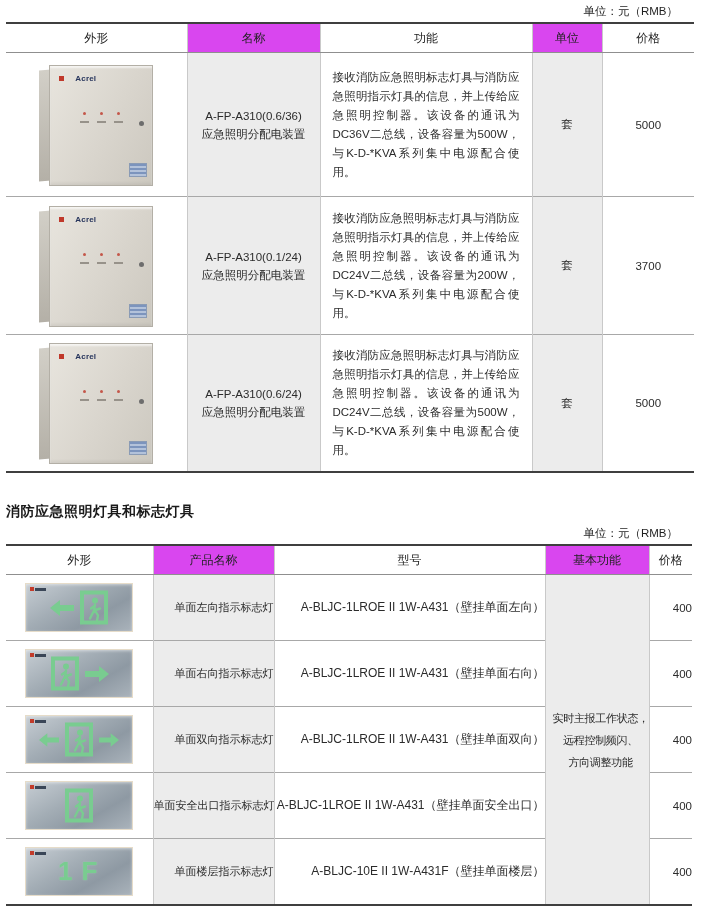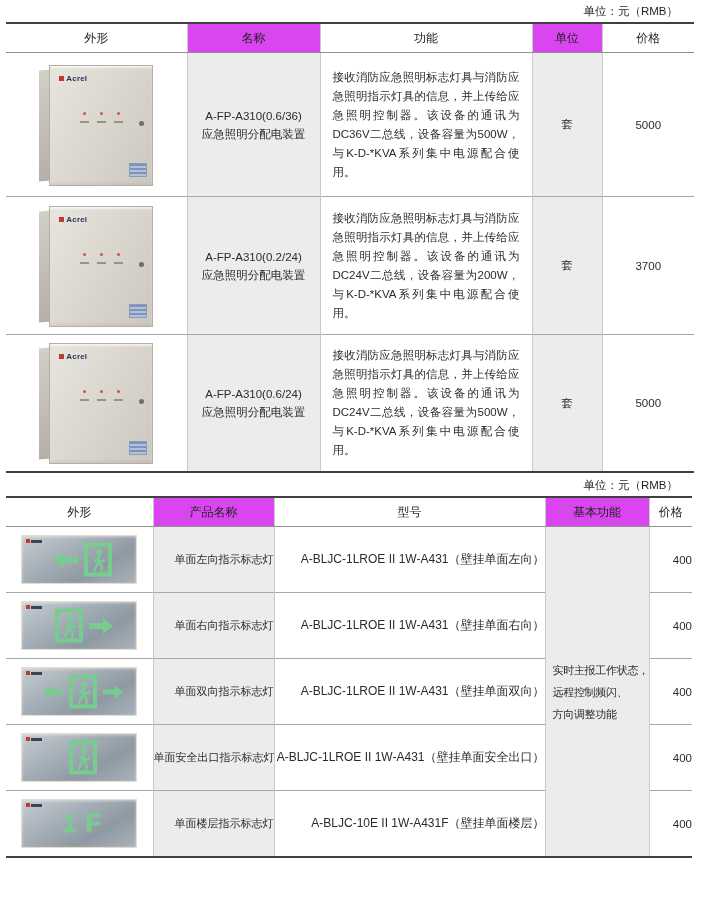--- a/index.html
+++ b/index.html
@@ -43,38 +43,38 @@
   .func-cell {
     text-align:justify; text-align-last:left;
     padding:0 12px; line-height:19px; font-size:11.5px;
   }
 
   
   .t2 td { height:65px;text-align:right; }
   .t2 .pname { white-space:nowrap; font-size:11px; overflow:hidden; }
   .t2 .model { white-space:nowrap; font-size:12px; overflow:hidden; }
   .t2 .func-merged {
-    text-align:left; padding-left:7px; white-space:pre;
+    text-align:center; padding-left:7px; white-space:pre;
     font-size:11px; letter-spacing:-0.3px; line-height:22px; overflow:hidden;
   }
 
   
   .shape-cell { position:relative; }
   .cabinet { width:116px; height:124px; position:relative; margin:0 auto; }
   .cab-side {
     position:absolute; left:1px; top:7px; width:12px; height:111px;
     background:linear-gradient(#d2cfc7,#b4b0a7); transform:skewY(-5deg);
   }
   .cab-face {
     position:absolute; left:11px; top:2px; width:102px; height:119px;
     background:linear-gradient(118deg,#e8e5de 0%,#d9d5cd 55%,#ccc8bf 100%);
     border:1px solid #b3afa6;
     box-shadow: inset 0 2px 2px rgba(255,255,255,.65), inset 0 -2px 3px rgba(0,0,0,.06);
   }
-  .cab-brand { position:absolute; top:8px; left:9px; display:flex; align-items:center; gap:2px; }
+  .cab-brand { position:absolute; top:8px; left:9px; display:flex; align-items:center; gap:11px; }
   .cab-brand-mark { width:5px; height:5px; background:#c0392b; display:inline-block; }
   .cab-brand-text { font-size:8px; font-weight:bold; color:#27355c; letter-spacing:.2px; }
   .cab-leds { position:absolute; top:48px; left:30px; display:flex; gap:8px; }
   .cab-leds i { position:relative; width:9px; height:7px; border-bottom:2px solid #97928a; display:inline-block; }
   .cab-leds i::before {
     content:""; position:absolute; top:-2px; left:3px;
     width:3px; height:3px; border-radius:50%; background:#c4574a;
   }
   .cab-lock { position:absolute; right:8px; top:55px; width:5px; height:5px; border-radius:50%; background:#6d6d6d; }
   .cab-label {
@@ -82,21 +82,21 @@
     border:1px solid #8a9bb5;
     background:repeating-linear-gradient(#7c94bd 0 2px, #b3c2da 2px 4px);
   }
 
   
   .sign {
     width:106px; height:47px; margin:0 auto; position:relative;
     background:linear-gradient(150deg,#c6cdd3 0%,#a3adb5 40%,#8e99a3 68%,#aab3bb 100%);
     border:1px solid #e6dcc9;
     box-shadow: inset 0 1px 3px rgba(255,255,255,.5);
-    display:flex; align-items:center; justify-content:center; gap:5px;padding-left:8px;
+    display:flex; align-items:center; justify-content:center; gap:5px;
   }
   .sign-logo { position:absolute; top:3px; left:4px; display:flex; align-items:center; gap:1px; }
   .sign-logo .dot { width:4px; height:4px; background:#c23b2a; display:inline-block; }
   .sign-logo .bar { width:11px; height:3px; background:#3a4657; display:inline-block; }
   .sign svg { display:block; }
   .sign-floor {
     font-weight:bold; font-size:26px; letter-spacing:9px; padding-left:6px;
     color:#79cc90; text-shadow:0 0 2px rgba(150,220,170,.6);
   }
 
@@ -167,21 +167,21 @@
               <div class="cab-leds">
                   <i></i>
                   <i></i>
                   <i></i>
                 </div>
               <div class="cab-lock"></div>
               <div class="cab-label"></div>
             </div>
           </div>
         </td>
-        <td class="grayc name-cell">A-FP-A310(0.2/24)
+        <td class="grayc name-cell">A-FP-A310(0.1/24)
 应急照明分配电装置</td>
         <td class="func-cell">接收消防应急照明标志灯具与消防应急照明指示灯具的信息，并上传给应急照明控制器。该设备的通讯为DC24V二总线，设备容量为200W，与K-D-*KVA系列集中电源配合使用。</td>
         <td class="grayc">套</td>
         <td>3700</td>
       </tr>
       <tr class="r3">
         <td class="shape-cell">
           <div class="cabinet">
             <div class="cab-side"></div>
             <div class="cab-face">
@@ -201,20 +201,21 @@
         </td>
         <td class="grayc name-cell">A-FP-A310(0.6/24)
 应急照明分配电装置</td>
         <td class="func-cell">接收消防应急照明标志灯具与消防应急照明指示灯具的信息，并上传给应急照明控制器。该设备的通讯为DC24V二总线，设备容量为500W，与K-D-*KVA系列集中电源配合使用。</td>
         <td class="grayc">套</td>
         <td>5000</td>
       </tr>
     </tbody>
   </table>
 
+  <div class="section-title">消防应急照明灯具和标志灯具</div>
   <div class="unit-label mid">单位：元（RMB）</div>
 
   <table class="t2">
     <colgroup>
       <col style="width:147px">
         <col style="width:121px">
         <col style="width:271px">
         <col style="width:104px">
         <col style="width:43px">
     </colgroup>

